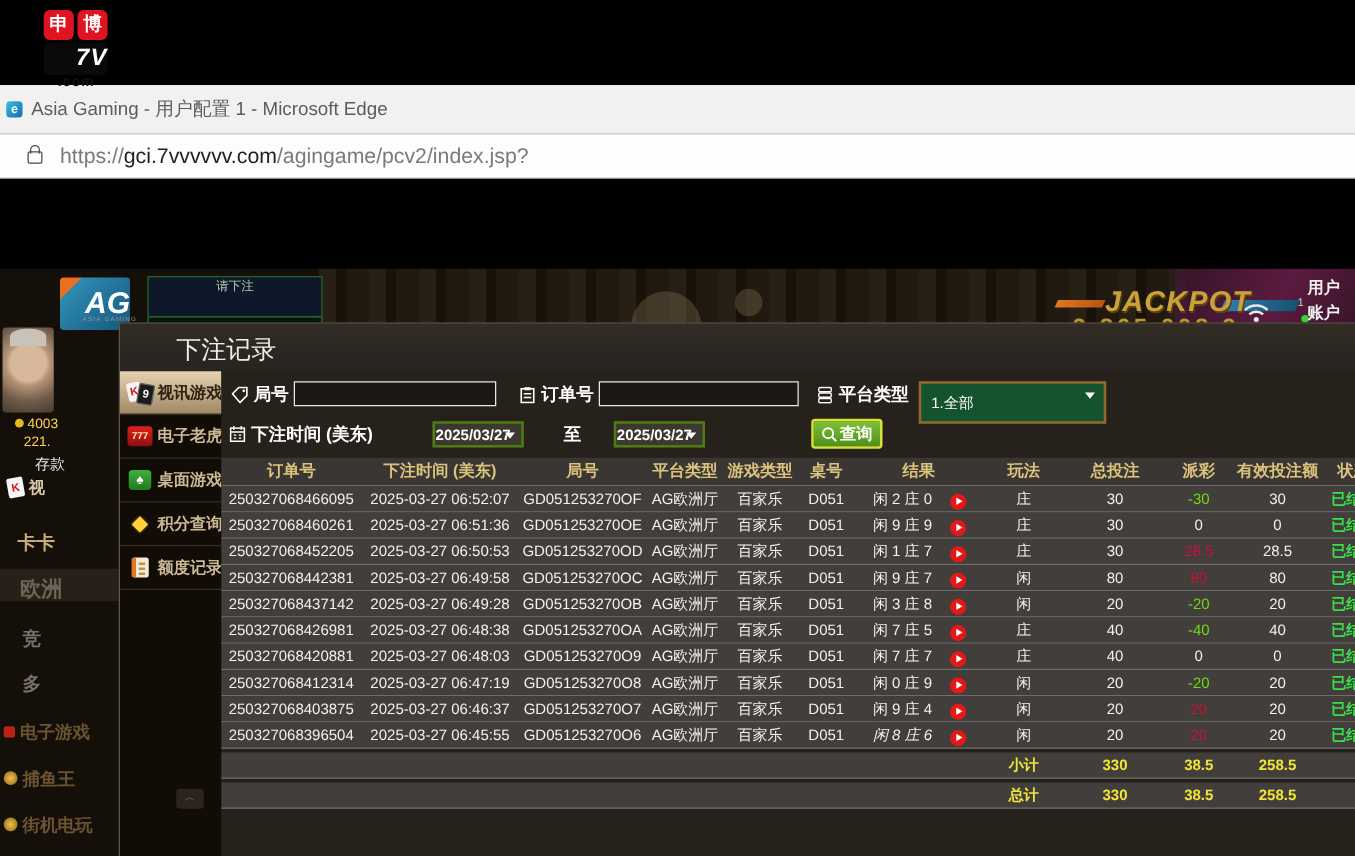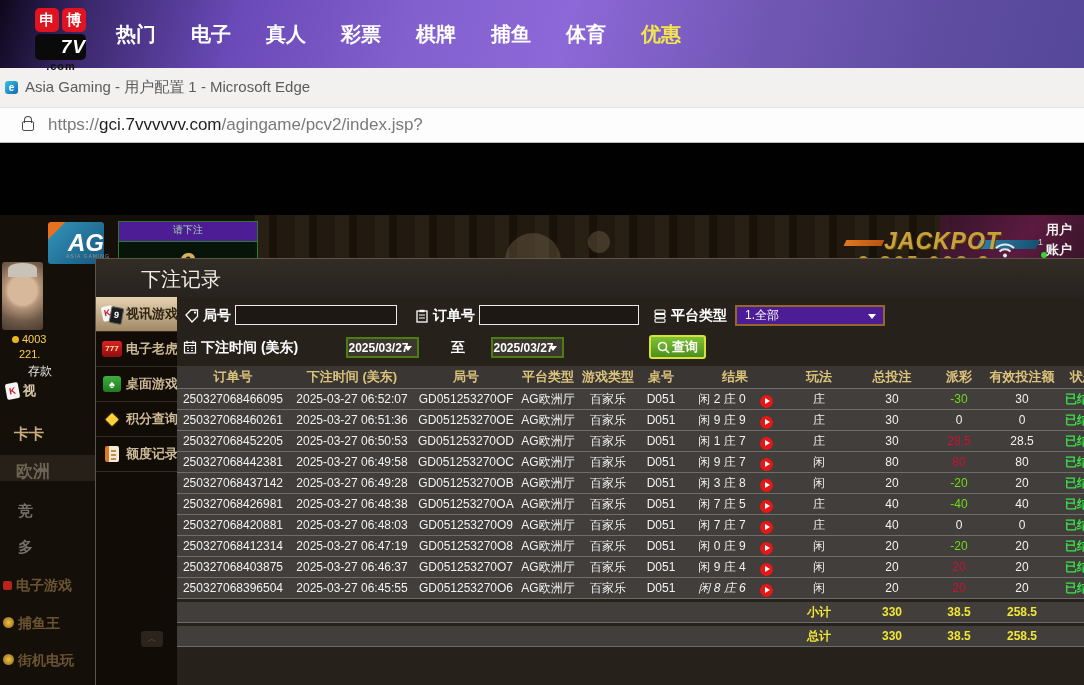--- a/index.html
+++ b/index.html
@@ -35,21 +35,21 @@
 
   
   .casino{position:absolute;left:0;top:215px;width:1084px;height:470px;background:#141009;overflow:hidden;}
   .stripes{position:absolute;left:255px;top:0;width:700px;height:130px;opacity:.9;
     background:repeating-linear-gradient(90deg,#2a2116 0 14px,#191208 14px 22px,#231a10 22px 40px);}
   .bokeh{position:absolute;border-radius:50%;background:rgba(150,128,100,.30);}
   .pinkblock{position:absolute;left:940px;top:0;width:144px;height:130px;background:linear-gradient(120deg,#3d1530 0%,#6d1d4e 45%,#27101e 100%);opacity:.8;}
   .agtile{position:absolute;left:8px;top:7px;width:56px;height:42px;background:linear-gradient(135deg,#e8701e 0%,#e8701e 18%,#2e8ab0 18%,#16567e 100%);border-radius:3px;color:#fff;font-weight:bold;font-style:italic;font-size:24px;line-height:42px;text-align:right;margin-left:40px;}
   .agsub{position:absolute;left:66px;top:38px;color:#9a938a;font-size:5px;letter-spacing:1px;}
   .countbox{position:absolute;left:118px;top:6px;width:140px;height:98px;background:rgba(5,22,8,.85);border:1px solid #2e7a2e;}
-  .counthead{height:20px;background:#4c1d95;border-bottom:1px solid #2e7a2e;color:#a8d4a8;font-size:10px;line-height:16px;text-align:center;}
+  .counthead{height:32px;background:#0f172a;border-bottom:1px solid #2e7a2e;color:#a8d4a8;font-size:10px;line-height:16px;text-align:center;}
   .countnum{color:#d8b05c;font-size:32px;font-weight:bold;text-align:center;line-height:44px;}
   .jackpot{position:absolute;left:884px;top:13px;color:#c9a23c;font-size:23px;font-weight:900;font-style:italic;letter-spacing:1px;text-shadow:1px 1px 0 #5a430c;}
   .jbar-o{position:absolute;left:845px;top:25px;width:38px;height:6px;background:linear-gradient(90deg,#e07820,#b85410);transform:skewX(-25deg);}
   .jbar-b{position:absolute;left:978px;top:25px;width:60px;height:9px;background:linear-gradient(90deg,#2e7fae,#17516f);transform:skewX(-25deg);}
   .jvalue{position:absolute;left:858px;top:37px;color:#bb9930;font-size:19px;font-weight:bold;letter-spacing:3px;text-shadow:1px 1px 0 #4a3608;}
   .wifi{position:absolute;left:994px;top:26px;}
   .gdot{position:absolute;left:1041px;top:37px;width:6px;height:6px;border-radius:50%;background:#35d435;}
   .wnum{position:absolute;left:1038px;top:22px;color:#cfcfcf;font-size:9px;}
   .plabel{position:absolute;left:1046px;color:#f0f0f0;font-size:13px;font-weight:bold;}
 
@@ -86,21 +86,21 @@
   .records-icon::before{content:"";position:absolute;left:3px;top:2px;right:3px;bottom:2px;background:#f5ead8;border-radius:2px;border-left:4px solid #e07820;}
   .records-icon::after{content:"";position:absolute;left:9px;right:6px;top:6px;height:2px;background:#c09050;box-shadow:0 4px 0 #c09050,0 8px 0 #c09050;}
 
   .content{position:absolute;left:81px;top:38px;width:908px;height:389px;background:#26211b;}
   .fform{position:absolute;left:0;top:0;width:100%;height:69px;}
   .flabel{position:absolute;color:#fff;font-size:14px;font-weight:bold;white-space:nowrap;}
   .fic{position:absolute;width:14px;height:14px;}
   .tin{position:absolute;height:20px;background:#1d1813;border:1px solid #e9e9e9;color:#fff;font-size:12px;padding:0 4px;outline:none;}
   .dsel{position:absolute;height:21px;background:#3c3730;border:2px solid #4d7c0f;color:#fff;font-size:12px;font-weight:bold;display:flex;align-items:center;justify-content:center;cursor:pointer;}
   .dsel .tri{position:absolute;right:5px;top:7px;border-left:4px solid transparent;border-right:4px solid transparent;border-top:5px solid #fff;}
-  .psel{position:absolute;height:21px;background:#4c1d95;border:2px solid #96662e;color:#fff;font-size:12px;display:flex;align-items:center;padding-left:8px;cursor:pointer;}
+  .psel{position:absolute;height:34px;background:#14532d;border:2px solid #96662e;color:#fff;font-size:12px;display:flex;align-items:center;padding-left:8px;cursor:pointer;}
   .psel .tri{position:absolute;right:7px;top:7px;border-left:4px solid transparent;border-right:4px solid transparent;border-top:5px solid #fff;}
   .qbtn{position:absolute;height:24px;background:linear-gradient(#7ec233,#4e8f1d);border:2px solid #d6e23a;border-radius:3px;color:#fff;font-size:13px;font-weight:bold;display:flex;align-items:center;padding:0 6px;cursor:pointer;gap:2px;}
 
   
   .twrap{position:absolute;left:0;top:69px;width:908px;height:320px;overflow:hidden;}
   .ttable{width:932px;}
   .trow{display:flex;height:21px;align-items:center;background:#413e3b;border-bottom:1px solid #6f6d69;color:#f2f2f2;font-size:12px;}
   .thead{height:23px;background:#393633;color:#dcc37c;font-weight:bold;font-size:13px;}
   .cell{flex:none;text-align:center;overflow:hidden;white-space:nowrap;}
   .c0{width:112px}.c1{width:126px}.c2{width:102px}.c3{width:62px}.c4{width:58px}.c5{width:48px}
@@ -111,32 +111,20 @@
   .stat{color:#3adf4a;font-weight:bold;}
   .sumrow{margin-top:3px;color:#f0e636;font-weight:bold;}
   .sumrow .cell{color:#f0e636;}
   .chev{position:absolute;left:45px;top:372px;width:22px;height:16px;background:#2a241c;border-radius:3px;color:#6a6257;font-size:10px;line-height:16px;text-align:center;}
 </style>
 </head>
 <body>
 
 <div class="stage">
 
-  <div class="navbar">
-    <div class="nav-items">
-      <div class="nav-item">热门</div>
-      <div class="nav-item">电子</div>
-      <div class="nav-item">真人</div>
-      <div class="nav-item">彩票</div>
-      <div class="nav-item">棋牌</div>
-      <div class="nav-item">捕鱼</div>
-      <div class="nav-item">体育</div>
-      <div class="nav-item hl">优惠</div>
-    </div>
-  </div>
   <div class="logo">
     <div class="logo-row">
       <div class="logo-sq">申</div>
       <div class="logo-sq">博</div>
     </div>
     <div class="logo-7v">7V</div>
     <div class="logo-com">.com</div>
   </div>
 
   <div class="titlebar">

